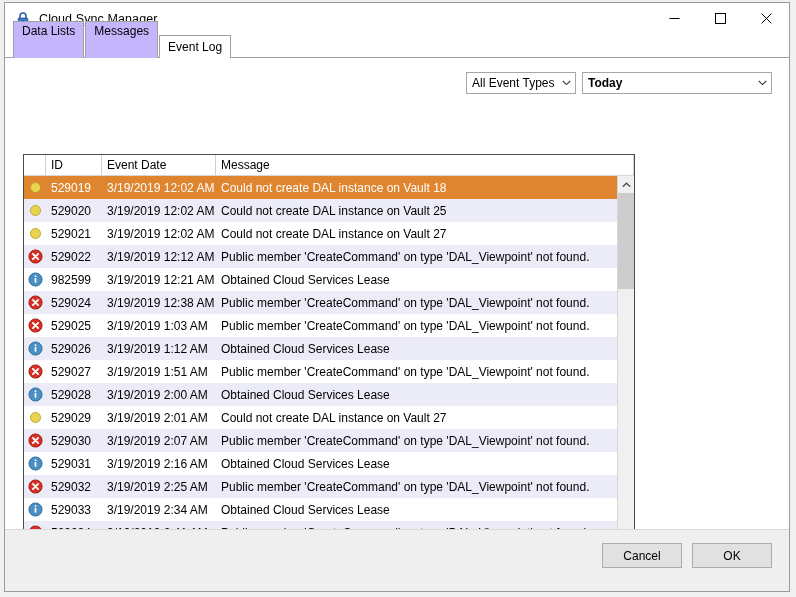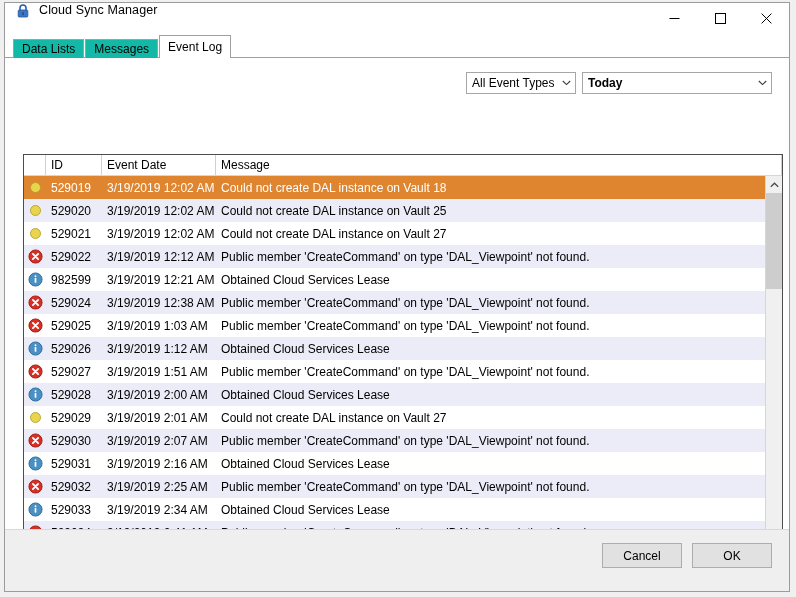--- a/index.html
+++ b/index.html
@@ -29,20 +29,21 @@
     display: flex;
     flex-direction: column;
   }
 
   
   .titlebar {
     height: 31px;
     min-height: 31px;
     background: #ffffff;
     display: flex;
+    align-items: center;
     position: relative;
   }
   .title-lock {
     width: 16px;
     height: 16px;
     margin-left: 10px;
     margin-right: 8px;
     flex: 0 0 auto;
   }
   .title-text {
@@ -79,26 +80,26 @@
     box-sizing: border-box;
   }
   .tabstrip::after {
     content: "";
     position: absolute;
     left: 0; right: 0; bottom: 0;
     height: 1px;
     background: #a0a0a0;
   }
   .tab {
-    height: 19px;
+    height: 37px;
     line-height: 19px;
     padding: 0 8px;
     font-size: 12px;
     color: #000;
-    background: #14b8a6;
+    background: #c4b5fd;
     border: 1px solid #a0a0a0;
     border-bottom: none;
     margin-right: 1px;
     box-sizing: border-box;
     position: relative;
     z-index: 1;
     cursor: default;
     white-space: nowrap;
   }
   .tab.active {
@@ -151,21 +152,21 @@
     align-items: center;
     justify-content: center;
     flex: 0 0 auto;
   }
 
   
   .gridwrap {
     position: absolute;
     left: 18px;
     top: 96px;
-    width: 760px;
+    width: 612px;
     height: 400px;
     border: 1px solid #4d4d4d;
     box-sizing: border-box;
     background: #ffffff;
     display: flex;
     flex-direction: column;
     overflow: hidden;
   }
   .gridhead {
     height: 20px;

